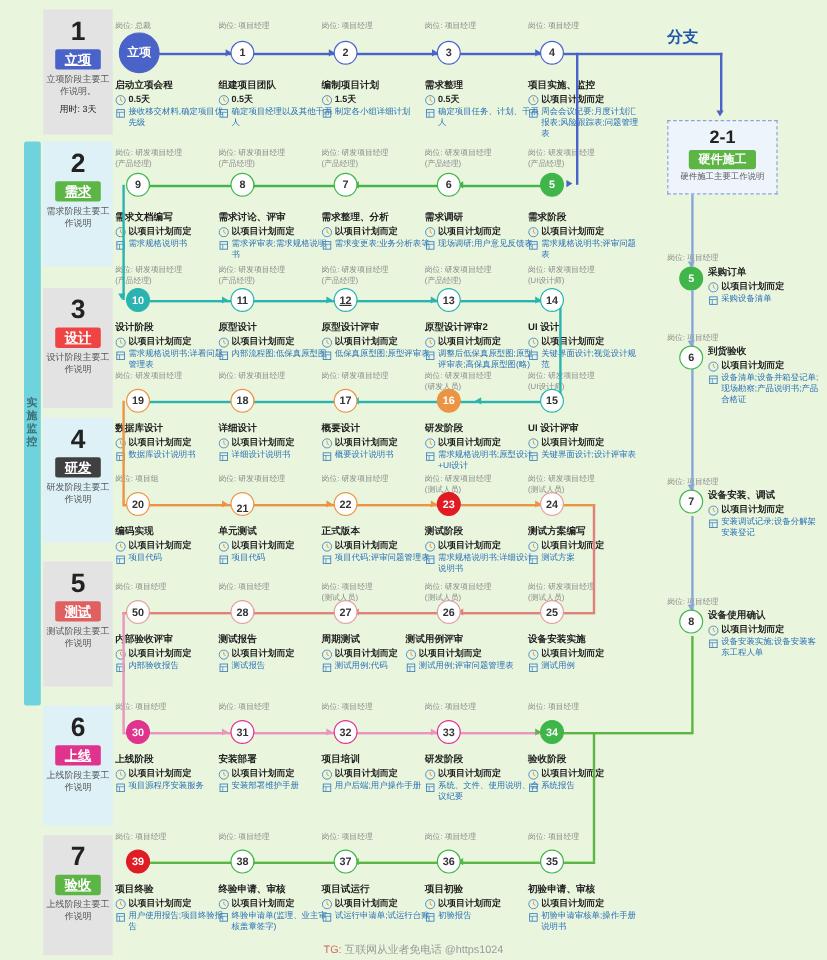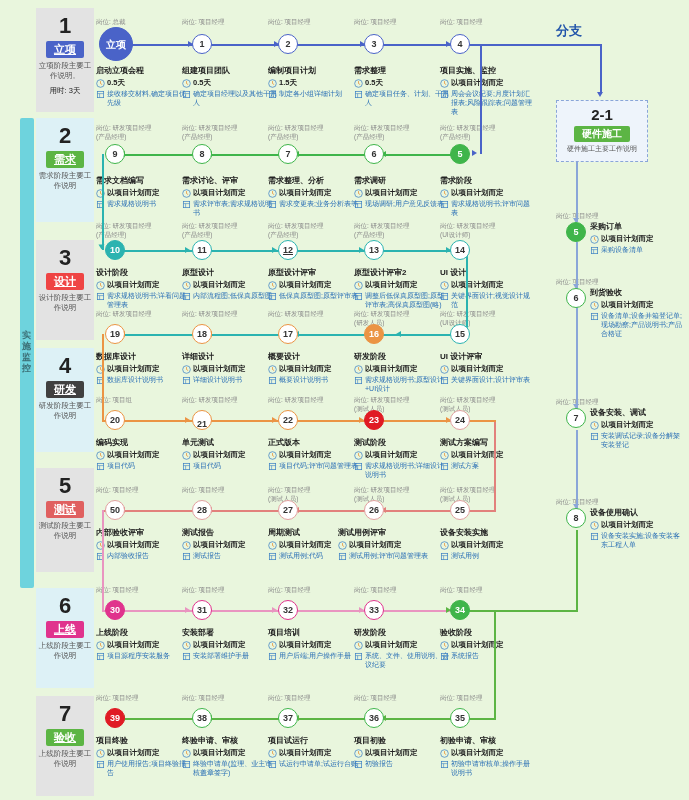--- a/index.html
+++ b/index.html
@@ -1303,14 +1303,18 @@
       </div>
     <div class="trow">
         <svg class="ico" viewBox="0 0 20 20">
           <rect x="3" y="3" width="14" height="14" fill="none" stroke="#3b7fc4" stroke-width="1.6"></rect>
           <path d="M3 8h14M8 8v9" stroke="#3b7fc4" stroke-width="1.3"></path>
         </svg>
         <div class="tdoc">设备安装实施;设备安装客东工程人单</div>
       </div>
   </div>
 
+  <div class="footer">
+    <span class="tg">TG:</span>
+    <span>互联网从业者免电话 @https1024</span>
+  </div>
 
 </div>
 
 </body></html>

